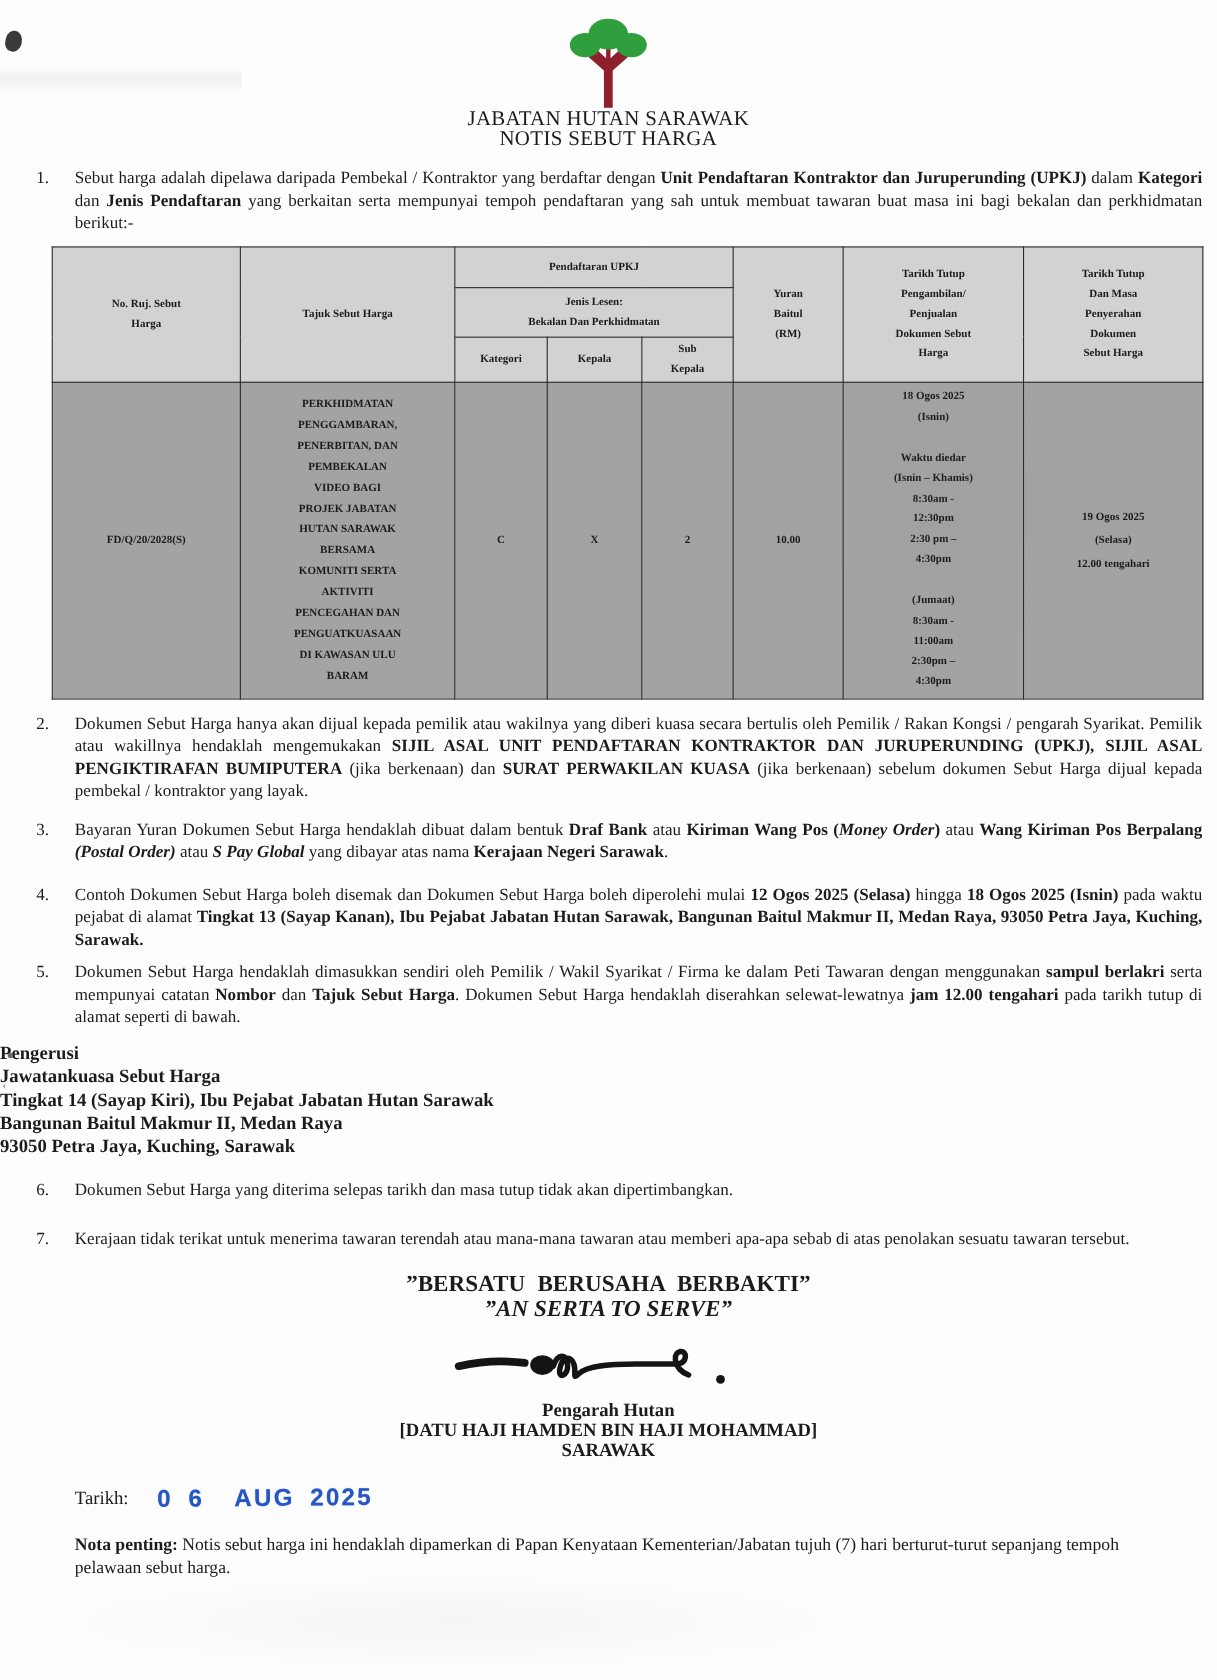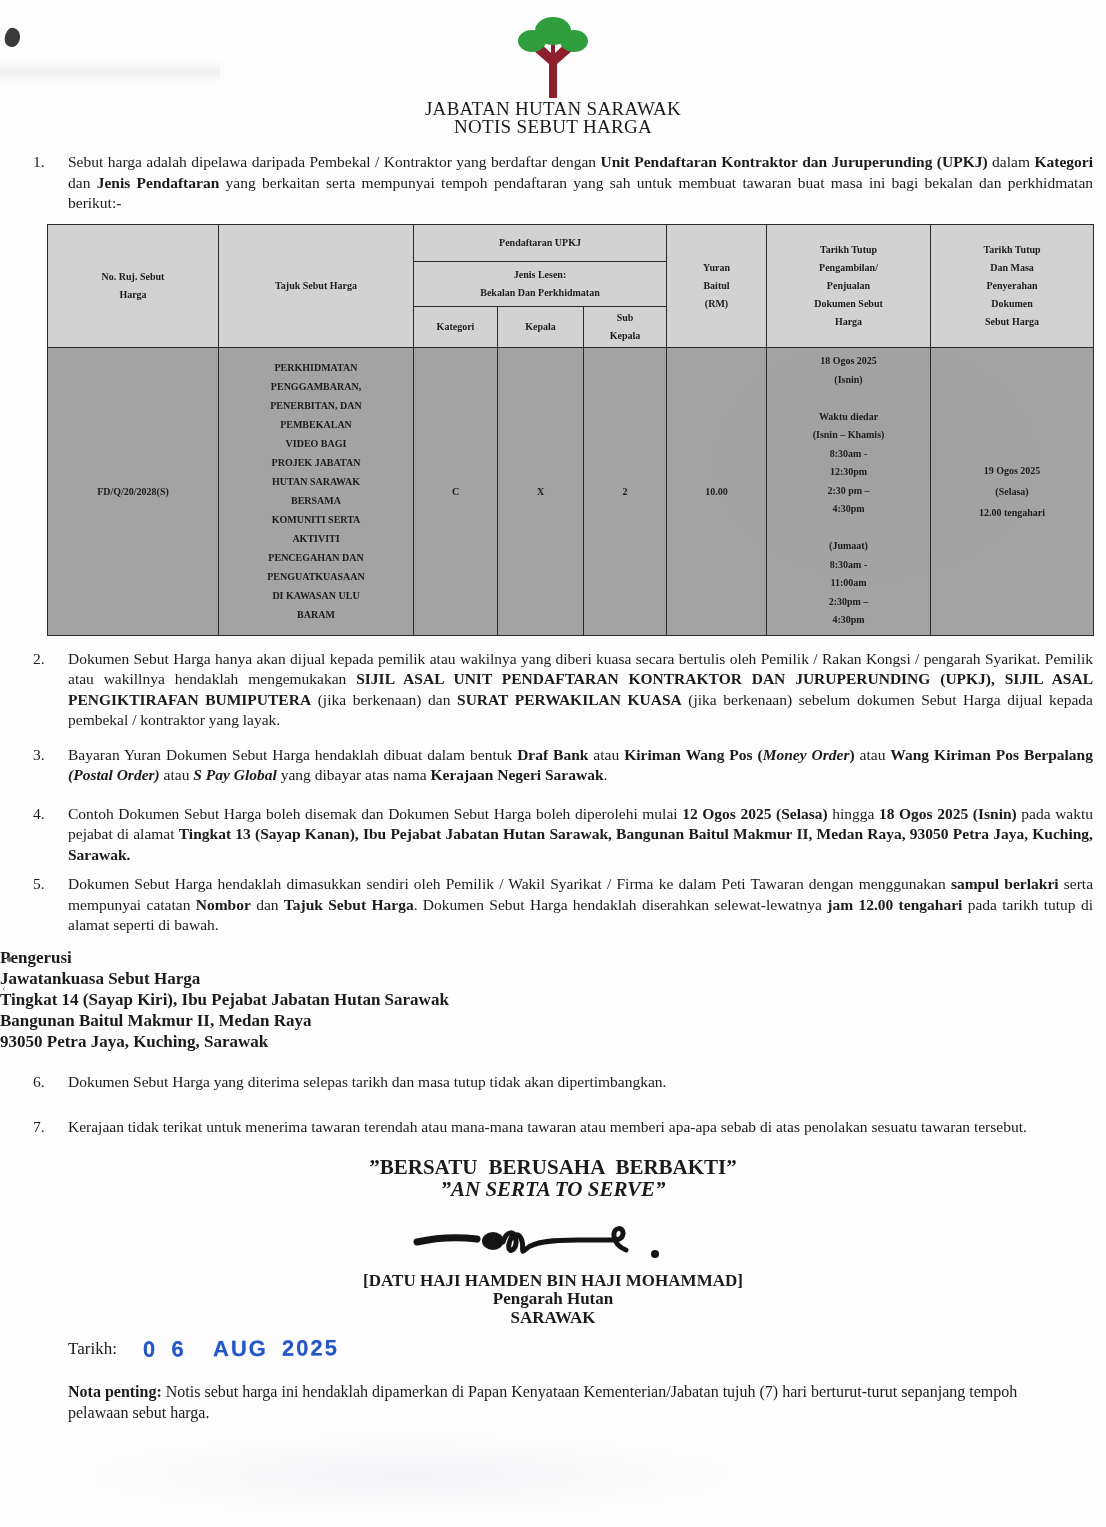--- a/index.html
+++ b/index.html
@@ -62,21 +62,21 @@
   td.fee{font-size:15.5px;}
   td.tarikh-amb{font-size:15px;line-height:18.5px;vertical-align:top;padding-top:12px;}
   td.tarikh-serah{font-size:16px;line-height:21px;}
 
   .address{margin-top:11px;text-align:left;font-weight:bold;font-size:17px;line-height:21px;}
   .motto{margin-top:18px;text-align:center;font-weight:bold;font-size:21px;line-height:22px;}
   .motto .en{font-style:italic;}
   .motto .my{word-spacing:6px;}
   .signature-wrap{margin-top:12px;text-align:center;}
   .name-block{margin-top:4px;text-align:center;font-weight:bold;font-size:17px;line-height:18.5px;}
-  .tarikh-row{margin-top:8px;padding-left:68px;display:flex;align-items:center;height:28px;}
+  .tarikh-row{margin-top:20px;padding-left:68px;display:flex;align-items:center;height:28px;}
   .tarikh-label{font-size:17px;}
   .stamp{
     margin-left:26px;
     font-family:"Liberation Sans","DejaVu Sans",sans-serif;
     font-weight:bold;font-size:22px;color:var(--stamp-blue);
     letter-spacing:2px;word-spacing:6px;white-space:pre;
     text-shadow:0 0 1px rgba(36,86,198,0.55);
     transform:rotate(-0.5deg);
   }
   .nota{margin-top:18px;padding-left:68px;padding-right:30px;font-size:16px;line-height:21px;}
@@ -235,22 +235,22 @@
   <div class="signature-wrap">
     <svg width="300" height="52" viewBox="0 0 300 52">
       <path d="M14 30 C 36 25, 58 25, 74 27" stroke="#141414" stroke-width="7" fill="none" stroke-linecap="round"></path>
       <ellipse cx="90" cy="29" rx="11" ry="9" fill="#141414"></ellipse>
       <path d="M100 30 c 4 -12, 12 -12, 13 -1 c 1 9, -9 14, -7 3 c 2 -10, 10 -13, 13 -3 c 2 7, -2 14, 4 8 c 8 -8, 30 -9, 52 -9 l 28 0 c 9 0, 16 1, 17 -6 c 1 -8, -10 -7, -9 2 c 1 8, 7 12, 12 14" stroke="#141414" stroke-width="5" fill="none" stroke-linecap="round" stroke-linejoin="round"></path>
       <circle cx="252" cy="42" r="4" fill="#141414"></circle>
     </svg>
   </div>
 
   <div class="name-block">
+    <div>Pengarah Hutan</div>
     <div>[DATU HAJI HAMDEN BIN HAJI MOHAMMAD]</div>
-    <div>Pengarah Hutan</div>
     <div>SARAWAK</div>
   </div>
 
   <div class="tarikh-row">
     <span class="tarikh-label">Tarikh:</span>
     <span class="stamp">0 6  AUG 2025</span>
   </div>
 
   <div class="nota">
     <b>Nota penting:</b><span> Notis sebut harga ini hendaklah dipamerkan di Papan Kenyataan Kementerian/Jabatan tujuh (7) hari berturut-turut sepanjang tempoh pelawaan sebut harga.</span>

